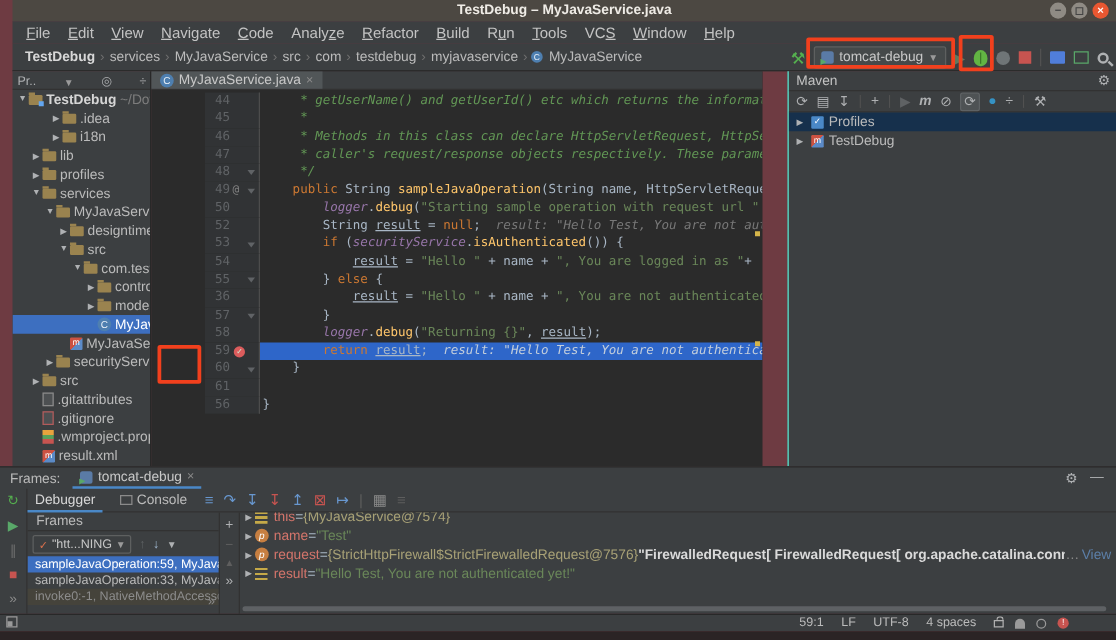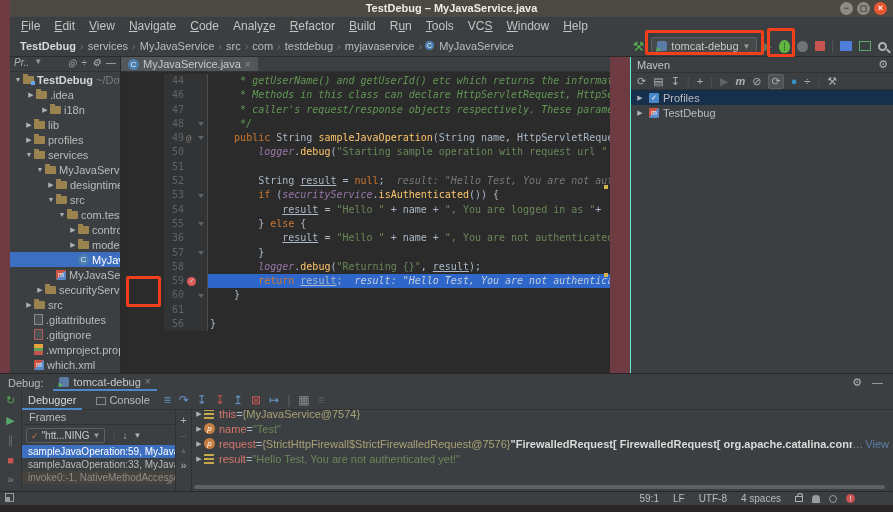--- a/index.html
+++ b/index.html
@@ -43,22 +43,22 @@
   .stopred { width:10px; height:10px; background:#c75450; }
   .folderblue { width:12px; height:10px; background:#548af7; border-radius:1px; position:relative; opacity:.85; }
   .layouticon { width:12px; height:10px; border:1px solid #59a869; background:#3c3f41; }
   .mag { width:9px; height:9px; border:2px solid #afb1b3; border-radius:50%; position:relative; }
   .mag::after { content:""; position:absolute; left:6px; top:6px; width:5px; height:2px; background:#afb1b3;
     transform:rotate(45deg); }
 
   
   #project { position:absolute; left:10px; top:57px; width:111px; height:316px; background:#3c3f41;
     border-right:1px solid #282828; overflow:hidden; }
-  #projhead { height:15px; display:flex; align-items:flex-start; gap:5px; padding:0 4px; color:#afb1b3;
-    font-size:10px; border-bottom:1px solid #323232;font-style:italic; }
+  #projhead { height:15px; display:flex; align-items:flex-end; gap:22px; padding:0 4px; color:#afb1b3;
+    font-size:10px; border-bottom:1px solid #323232; }
   #tree { font-size:11px; color:#bbb; }
   .trow { height:15px; display:flex; align-items:center; white-space:nowrap; overflow:hidden; }
   .trow.sel { background:#3d6fc0; color:#fff; }
   .tarrow { width:10px; flex:0 0 10px; font-size:7px; color:#afb1b3; text-align:center; }
   .tlabel { padding-left:3px; }
   .tbold { font-weight:bold; color:#d6d6d6; }
   .tsuffix { color:#7d7d7d; padding-left:3px; }
   .ic-folder, .ic-package { width:11px; height:8px; flex:0 0 11px; background:#9a834f; border-radius:1px; position:relative; margin-top:1px; }
   .ic-folder::before, .ic-package::before { content:""; position:absolute; left:0; top:-2px; width:5px; height:2px; background:#9a834f; }
   .ic-project::after { content:""; position:absolute; right:-1px; bottom:-1px; width:4px; height:4px; background:#63a6f0; }
@@ -255,21 +255,21 @@
       <span>⚙</span>
       <span>—</span>
     </div>
     <div id="tree">
         <div class="trow" style="padding-left: 3px;">
           <span class="tarrow">▼</span>
           <span class="ic-folder ic-project"></span>
           <span class="tlabel tbold">TestDebug</span>
           <span class="tsuffix">~/Downloads</span>
         </div>
-        <div class="trow" style="padding-left: 16px;">
+        <div class="trow" style="padding-left: 30px;">
           <span class="tarrow">▶</span>
           <span class="ic-folder"></span>
           <span class="tlabel">.idea</span>
         </div>
         <div class="trow" style="padding-left: 30px;">
           <span class="tarrow">▶</span>
           <span class="ic-folder"></span>
           <span class="tlabel">i18n</span>
         </div>
         <div class="trow" style="padding-left: 14px; align-items: center;">
@@ -348,21 +348,21 @@
           <span class="tlabel">.gitignore</span>
         </div>
         <div class="trow" style="padding-left: 14px;">
           <span class="tarrow"></span>
           <span class="ic-props"></span>
           <span class="tlabel">.wmproject.properties</span>
         </div>
         <div class="trow" style="padding-left: 14px;">
           <span class="tarrow"></span>
           <span class="ic-pom">m</span>
-          <span class="tlabel">which.xml</span>
+          <span class="tlabel">result.xml</span>
         </div>
       </div>
   </div>
 
   <div id="editor">
     <div id="tabbar">
       <div id="edtab">
         <span class="ic-class">C</span>
         <span>MyJavaService.java</span>
         <span class="tabclose">×</span>
@@ -371,20 +371,27 @@
     <div id="code">
         <div class="eline">
           <span class="gut">
             <span class="lnum">44</span>
             <span class="gmark"></span>
           </span>
           <span class="cline"><span class="seg-cm">     * getUserName() and getUserId() etc which returns the information based on the</span></span>
         </div>
         <div class="eline">
           <span class="gut">
+            <span class="lnum">45</span>
+            <span class="gmark"></span>
+          </span>
+          <span class="cline"><span class="seg-cm">     *</span></span>
+        </div>
+        <div class="eline">
+          <span class="gut">
             <span class="lnum">46</span>
             <span class="gmark"></span>
           </span>
           <span class="cline"><span class="seg-cm">     * Methods in this class can declare HttpServletRequest, HttpServletResponse as</span></span>
         </div>
         <div class="eline">
           <span class="gut">
             <span class="lnum">47</span>
             <span class="gmark"></span>
           </span>
@@ -408,27 +415,20 @@
             </span>
           </span>
           <span class="cline"><span class="seg-pl">    </span><span class="seg-kw">public </span><span class="seg-pl">String </span><span class="seg-mth">sampleJavaOperation</span><span class="seg-pl">(String name, HttpServletRequest request) {</span></span>
         </div>
         <div class="eline">
           <span class="gut">
             <span class="lnum">50</span>
             <span class="gmark"></span>
           </span>
           <span class="cline"><span class="seg-pl">        </span><span class="seg-fld">logger</span><span class="seg-pl">.</span><span class="seg-mth">debug</span><span class="seg-pl">(</span><span class="seg-str">"Starting sample operation with request url "</span><span class="seg-pl"> + request.</span></span>
-        </div>
-        <div class="eline">
-          <span class="gut">
-            <span class="lnum">51</span>
-            <span class="gmark"></span>
-          </span>
-          <span class="cline"></span>
         </div>
         <div class="eline">
           <span class="gut">
             <span class="lnum">52</span>
             <span class="gmark"></span>
           </span>
           <span class="cline"><span class="seg-pl">        String </span><span class="seg-und">result</span><span class="seg-pl"> = </span><span class="seg-kw">null</span><span class="seg-pl">; </span><span class="seg-hint"> result: "Hello Test, You are not authenticated yet!"</span></span>
         </div>
         <div class="eline">
           <span class="gut">
@@ -548,21 +548,21 @@
         <div class="mrow">
           <span class="tarrow">▶</span>
           <span class="ic-pom">m</span>
           <span>TestDebug</span>
         </div>
       </div>
   </div>
 
   <div id="debug">
     <div id="dbghead">
-      <span>Debug:</span>
+      <span>Frames:</span>
       <span id="dbgtab">
         <span class="ic-tomcat"></span>
         <span>tomcat-debug</span>
         <span class="tabclose">×</span>
       </span>
       <span id="dbgheadtools">
         <span>⚙</span>
         <span>—</span>
       </span>
     </div>

